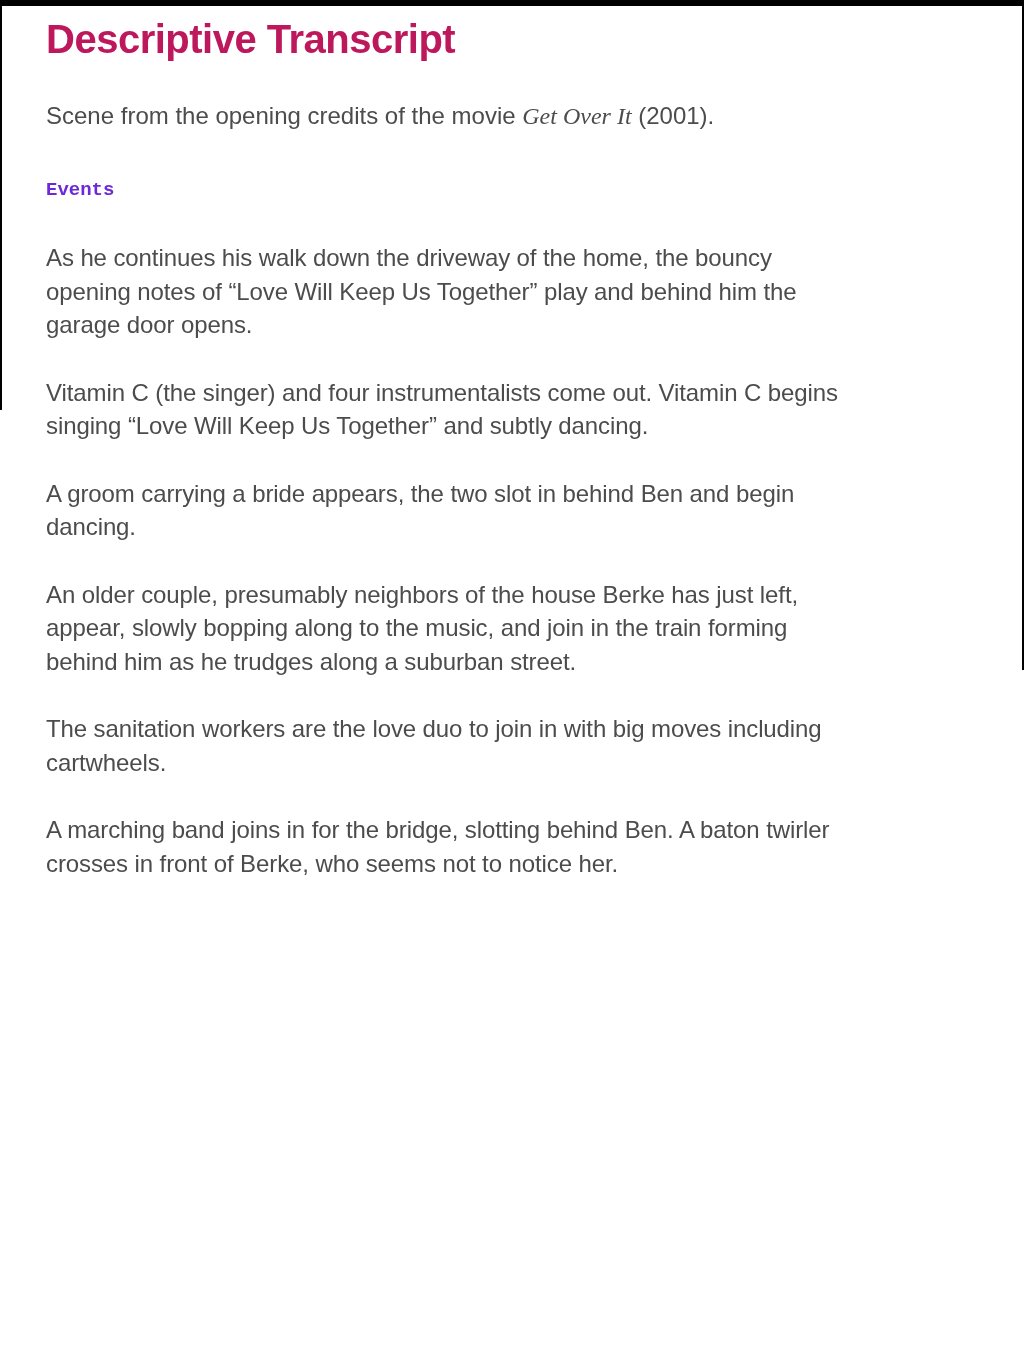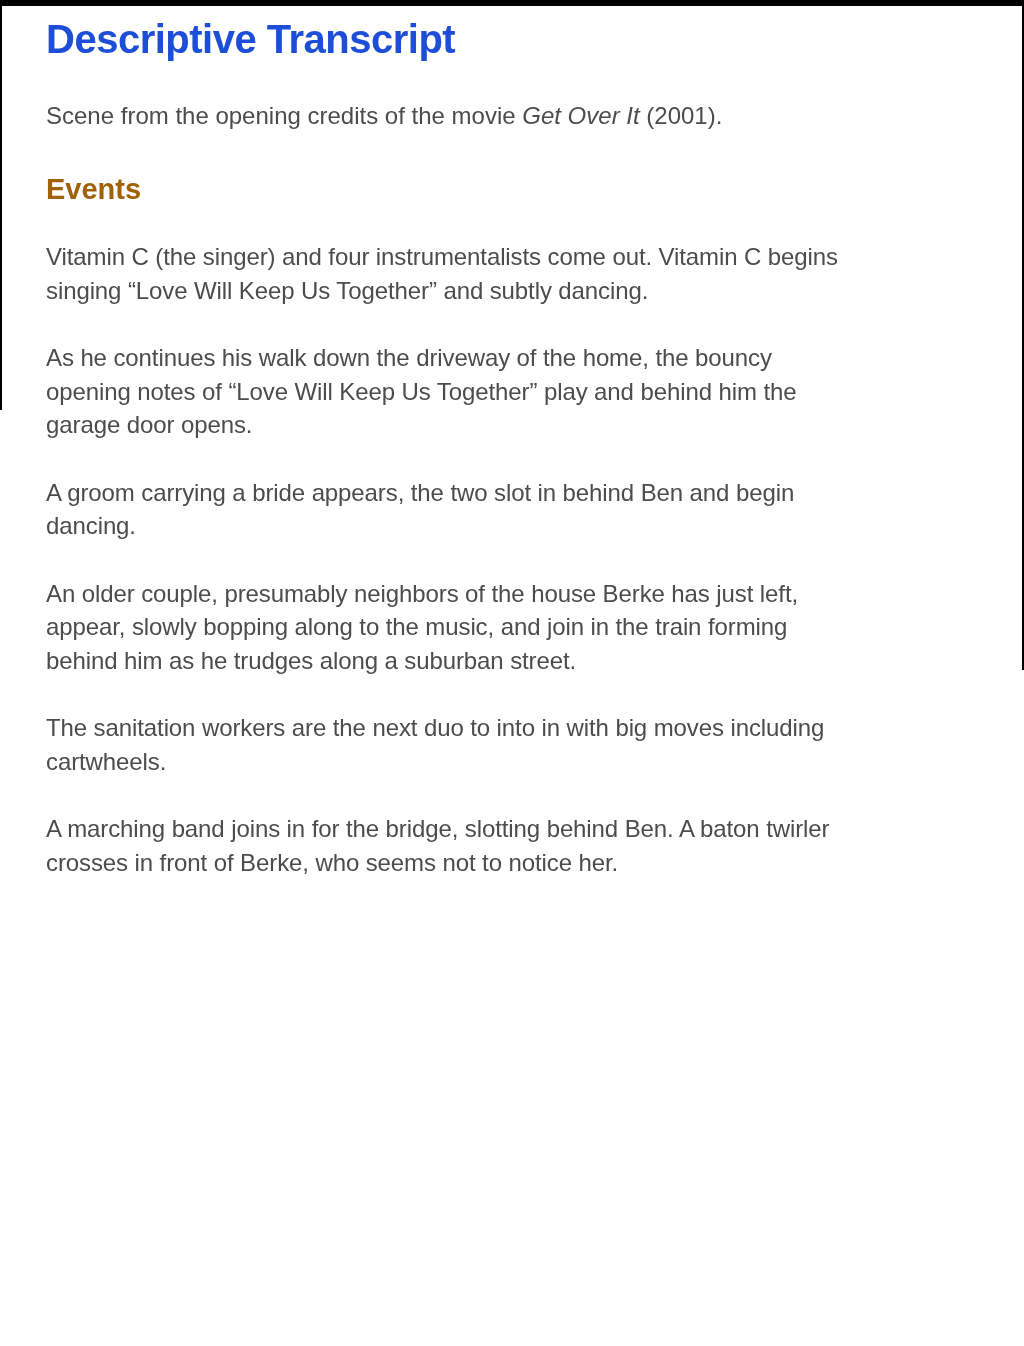--- a/index.html
+++ b/index.html
@@ -38,37 +38,39 @@
     position: absolute;
     top: 0;
     left: 46px;
     width: 934px;
   }
   h1 {
     margin: 16px 0 0 0;
     font-size: 40px;
     line-height: 46px;
     font-weight: 700;
-    color: #1d4ed8;
+    color: #be185d;
     letter-spacing: -0.5px;
   }
   p.intro {
     margin: 37px 0 0 0;
     font-size: 24px;
     line-height: 33px;
   }
   p.intro em {
     font-style: italic;
+    font-family: Liberation Serif, serif;
   }
   h2 {
     margin: 40px 0 0 0;
-    font-size: 29px;
+    font-size: 19px;
     line-height: 34px;
     font-weight: 700;
-    color: #a16207;
+    color: #6d28d9;
+    font-family: Liberation Mono, monospace;
   }
   p.para {
     margin: 34px 0 0 0;
     font-size: 24px;
     line-height: 33.5px;
     white-space: pre-line; 
     letter-spacing: -0.1px;
   }
 </style>
 </head>
@@ -78,27 +80,27 @@
 <div class="edge-left"></div>
 <div class="edge-right"></div>
 
 <main>
   <h1>Descriptive Transcript</h1>
 
   <p class="intro"><span>Scene from the opening credits of the movie </span><em>Get Over It</em><span> (2001).</span></p>
 
   <h2>Events</h2>
 
-  <p class="para">Vitamin C (the singer) and four instrumentalists come out. Vitamin C begins
-singing “Love Will Keep Us Together” and subtly dancing.</p>
   <p class="para">As he continues his walk down the driveway of the home, the bouncy
 opening notes of “Love Will Keep Us Together” play and behind him the
 garage door opens.</p>
+  <p class="para">Vitamin C (the singer) and four instrumentalists come out. Vitamin C begins
+singing “Love Will Keep Us Together” and subtly dancing.</p>
   <p class="para">A groom carrying a bride appears, the two slot in behind Ben and begin
 dancing.</p>
   <p class="para">An older couple, presumably neighbors of the house Berke has just left,
 appear, slowly bopping along to the music, and join in the train forming
 behind him as he trudges along a suburban street.</p>
-  <p class="para">The sanitation workers are the next duo to into in with big moves including
+  <p class="para">The sanitation workers are the love duo to join in with big moves including
 cartwheels.</p>
   <p class="para">A marching band joins in for the bridge, slotting behind Ben. A baton twirler
 crosses in front of Berke, who seems not to notice her.</p>
 </main>
 
 </body></html>

